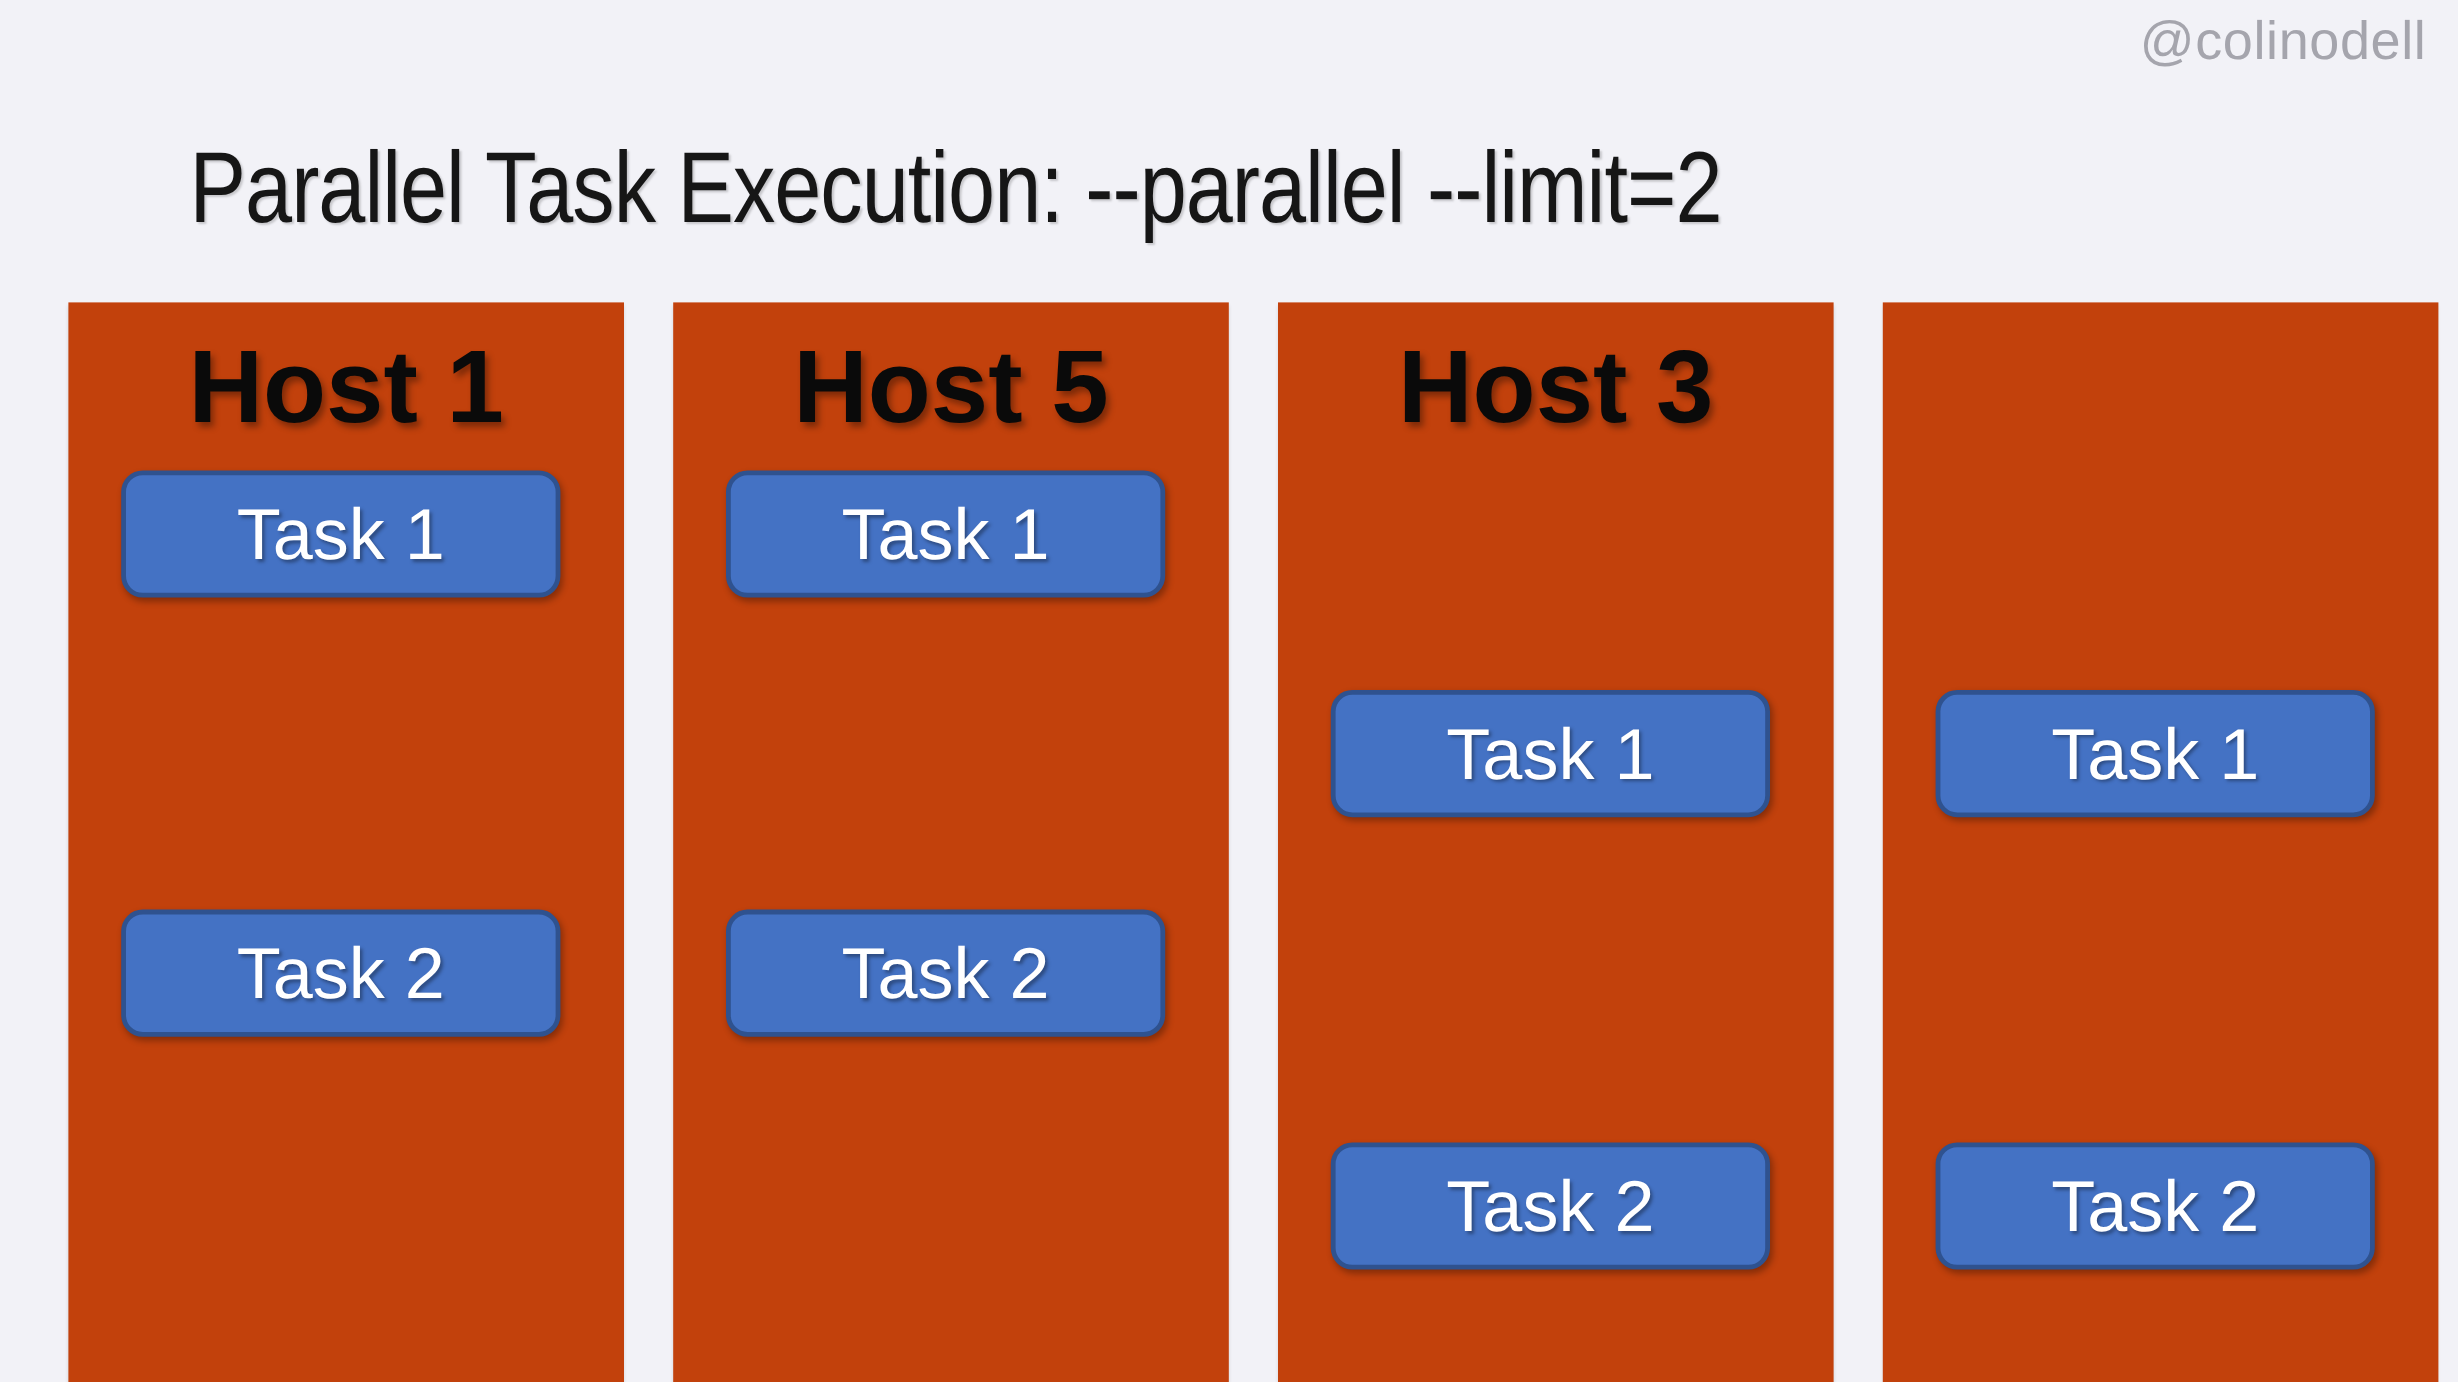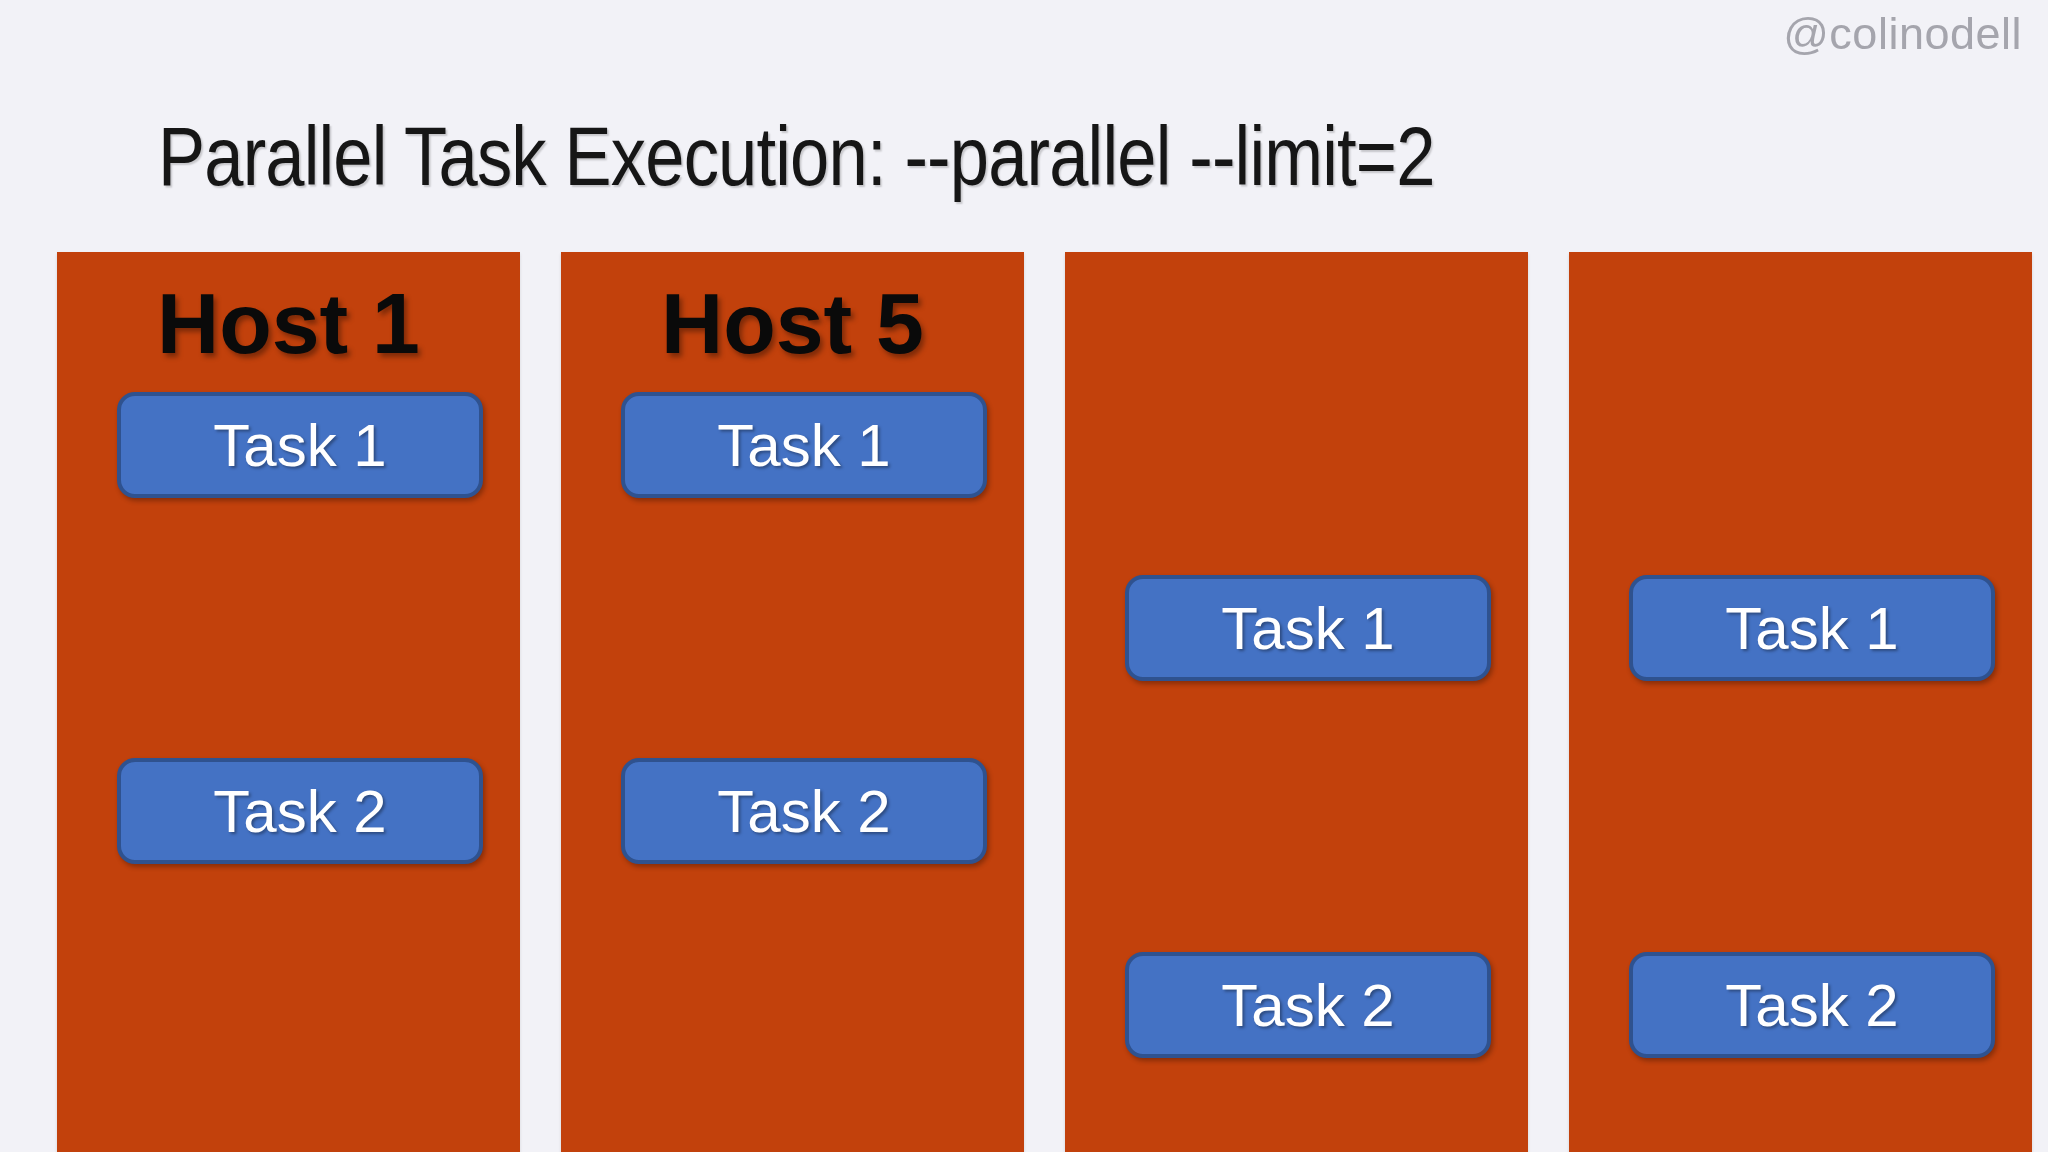--- a/index.html
+++ b/index.html
@@ -43,21 +43,21 @@
   .host-label {
     text-align: center;
     padding-top: 22px;
     font-size: 86px;
     font-weight: bold;
     color: #0a0a0a;
     text-shadow: 3px 4px 5px rgba(0,0,0,0.35);
   }
   .task {
     position: absolute;
-    left: 60px;
+    left: 44px;
     width: 366px; height: 106px;
     box-sizing: border-box;
     background: #4472c4;
     border: 4px solid #2f528f;
     border-radius: 18px;
     display: flex;
     align-items: center;
     justify-content: center;
     box-shadow: 2px 3px 5px rgba(0,0,0,0.3);
   }
@@ -95,20 +95,21 @@
     <div class="host-label">Host 5</div>
     <div class="task slot-early-1">
       <span>Task 1</span>
     </div>
     <div class="task slot-early-2">
       <span>Task 2</span>
     </div>
   </div>
 
   <div class="host-column">
+    <div class="host-label">Host 3</div>
     <div class="task slot-late-1">
       <span>Task 1</span>
     </div>
     <div class="task slot-late-2">
       <span>Task 2</span>
     </div>
   </div>
 
   <div class="host-column">
     <div class="task slot-late-1">

